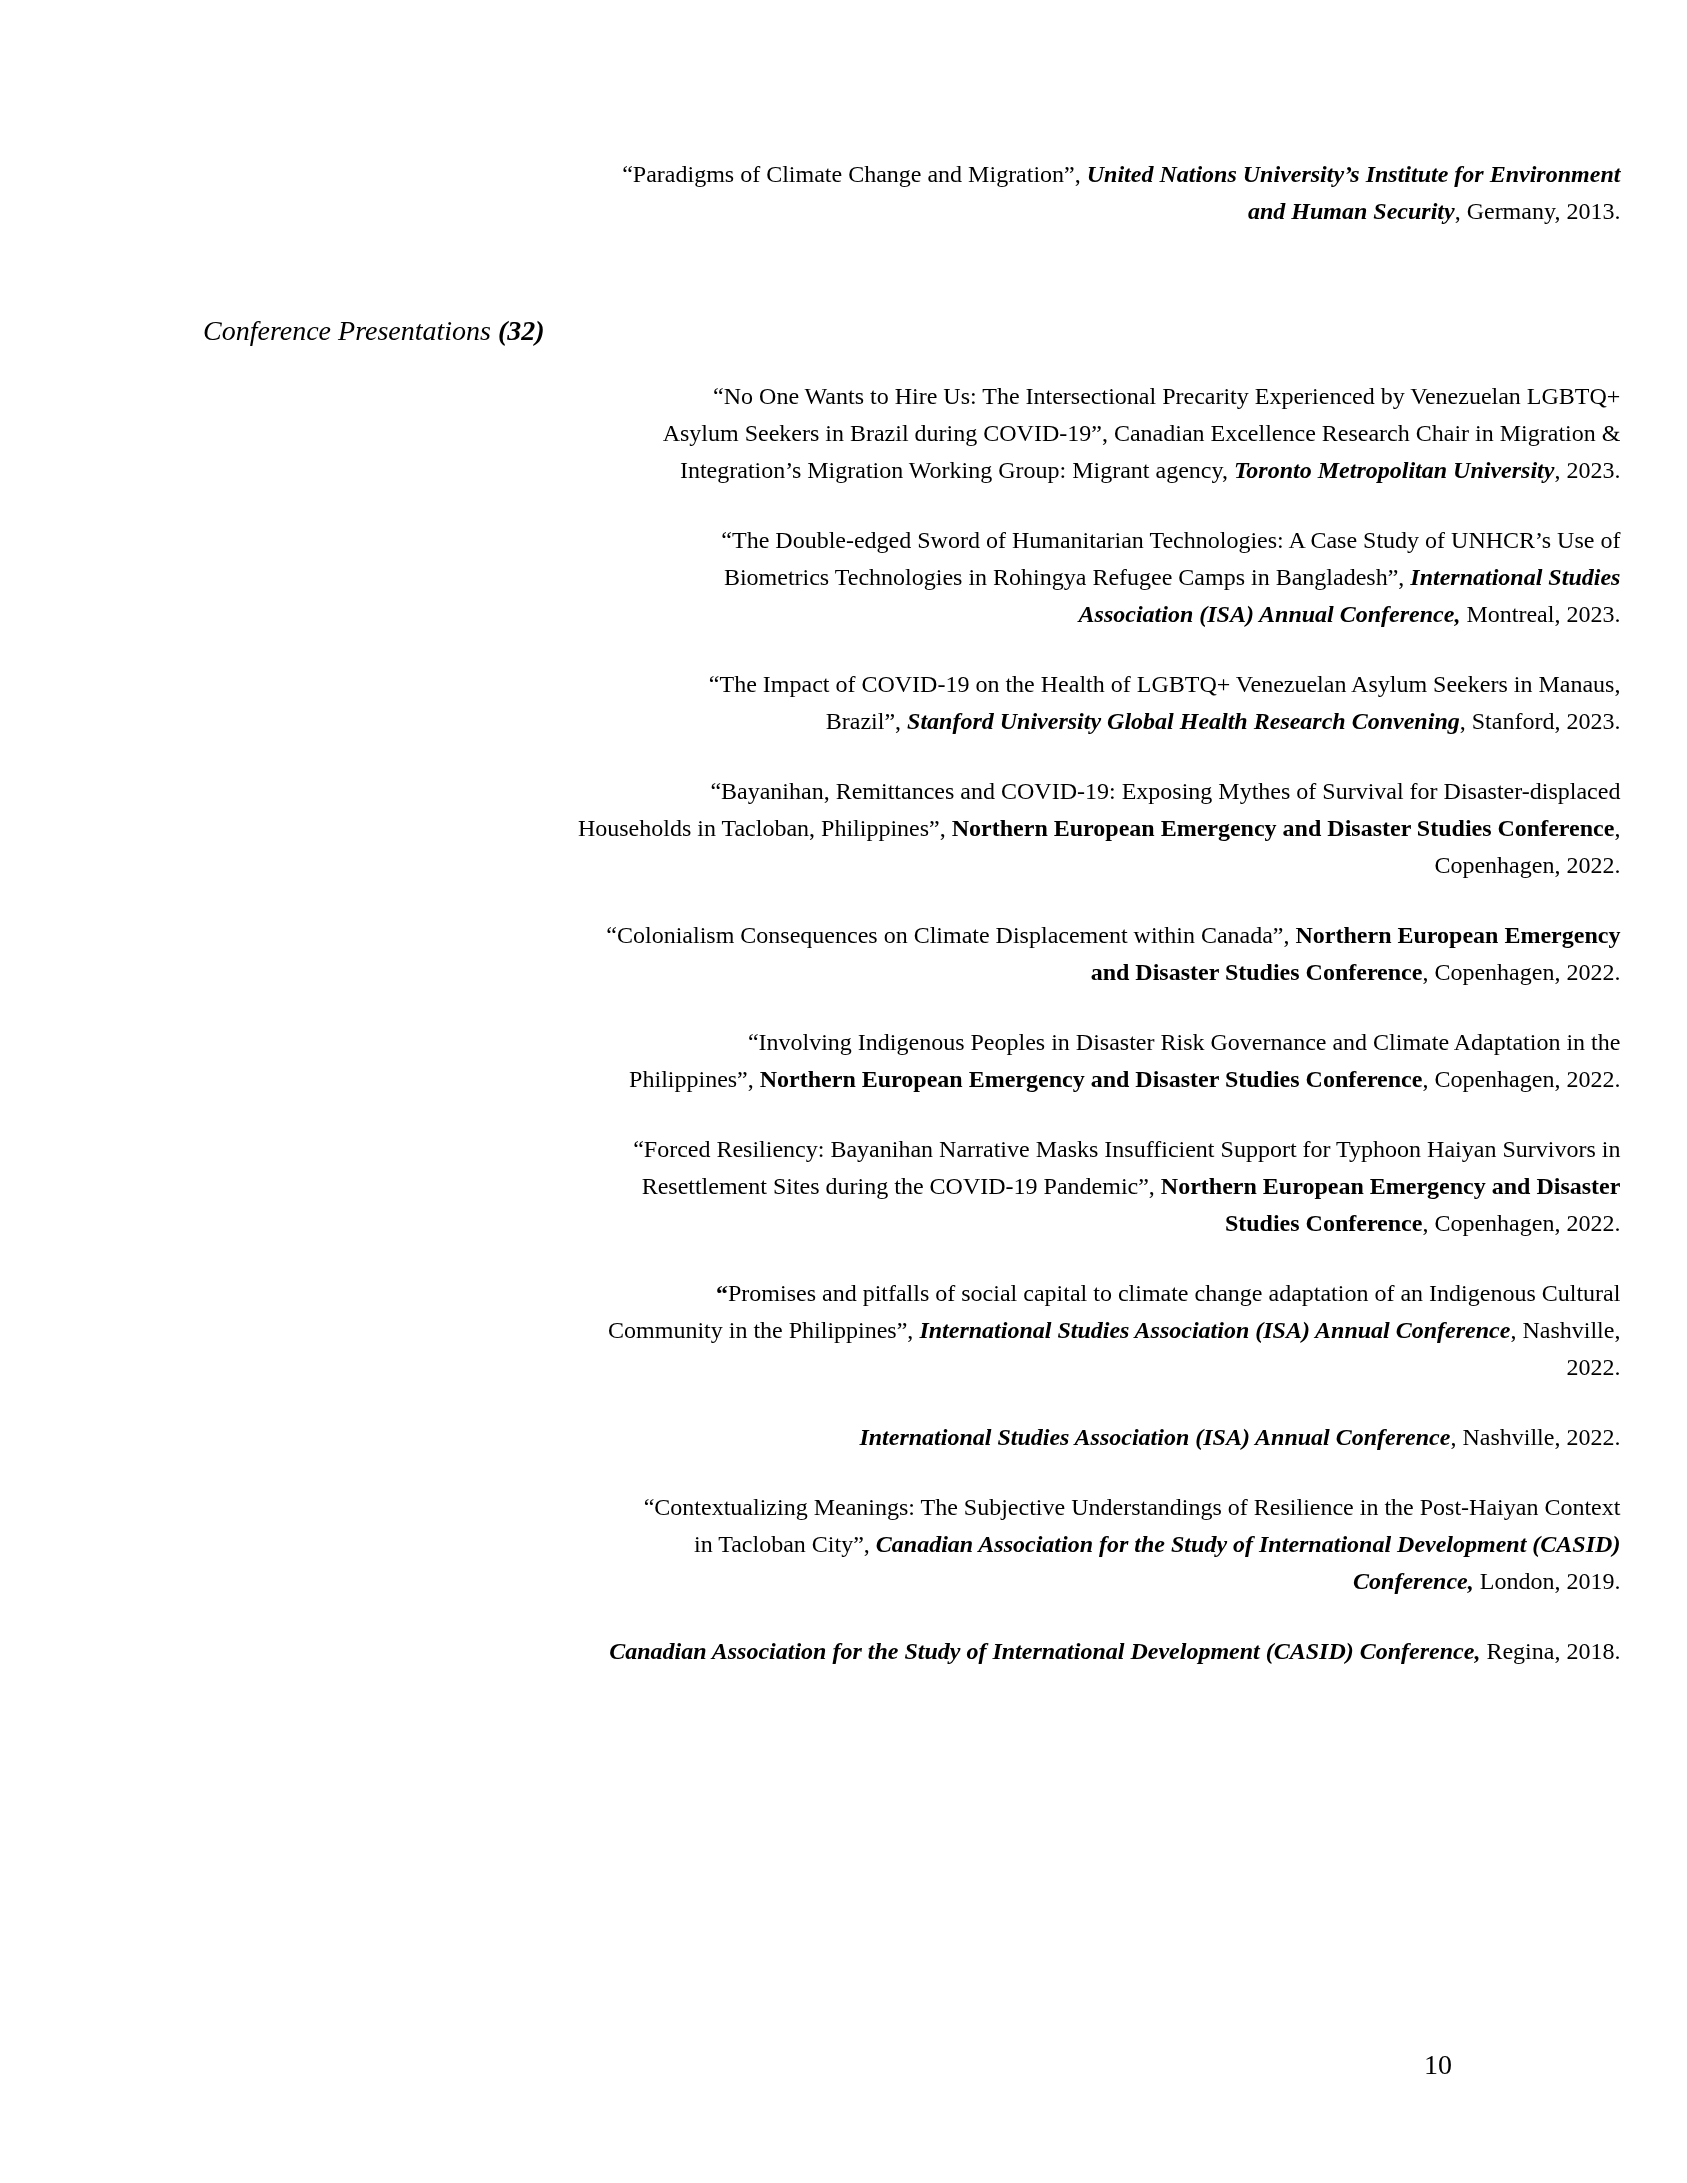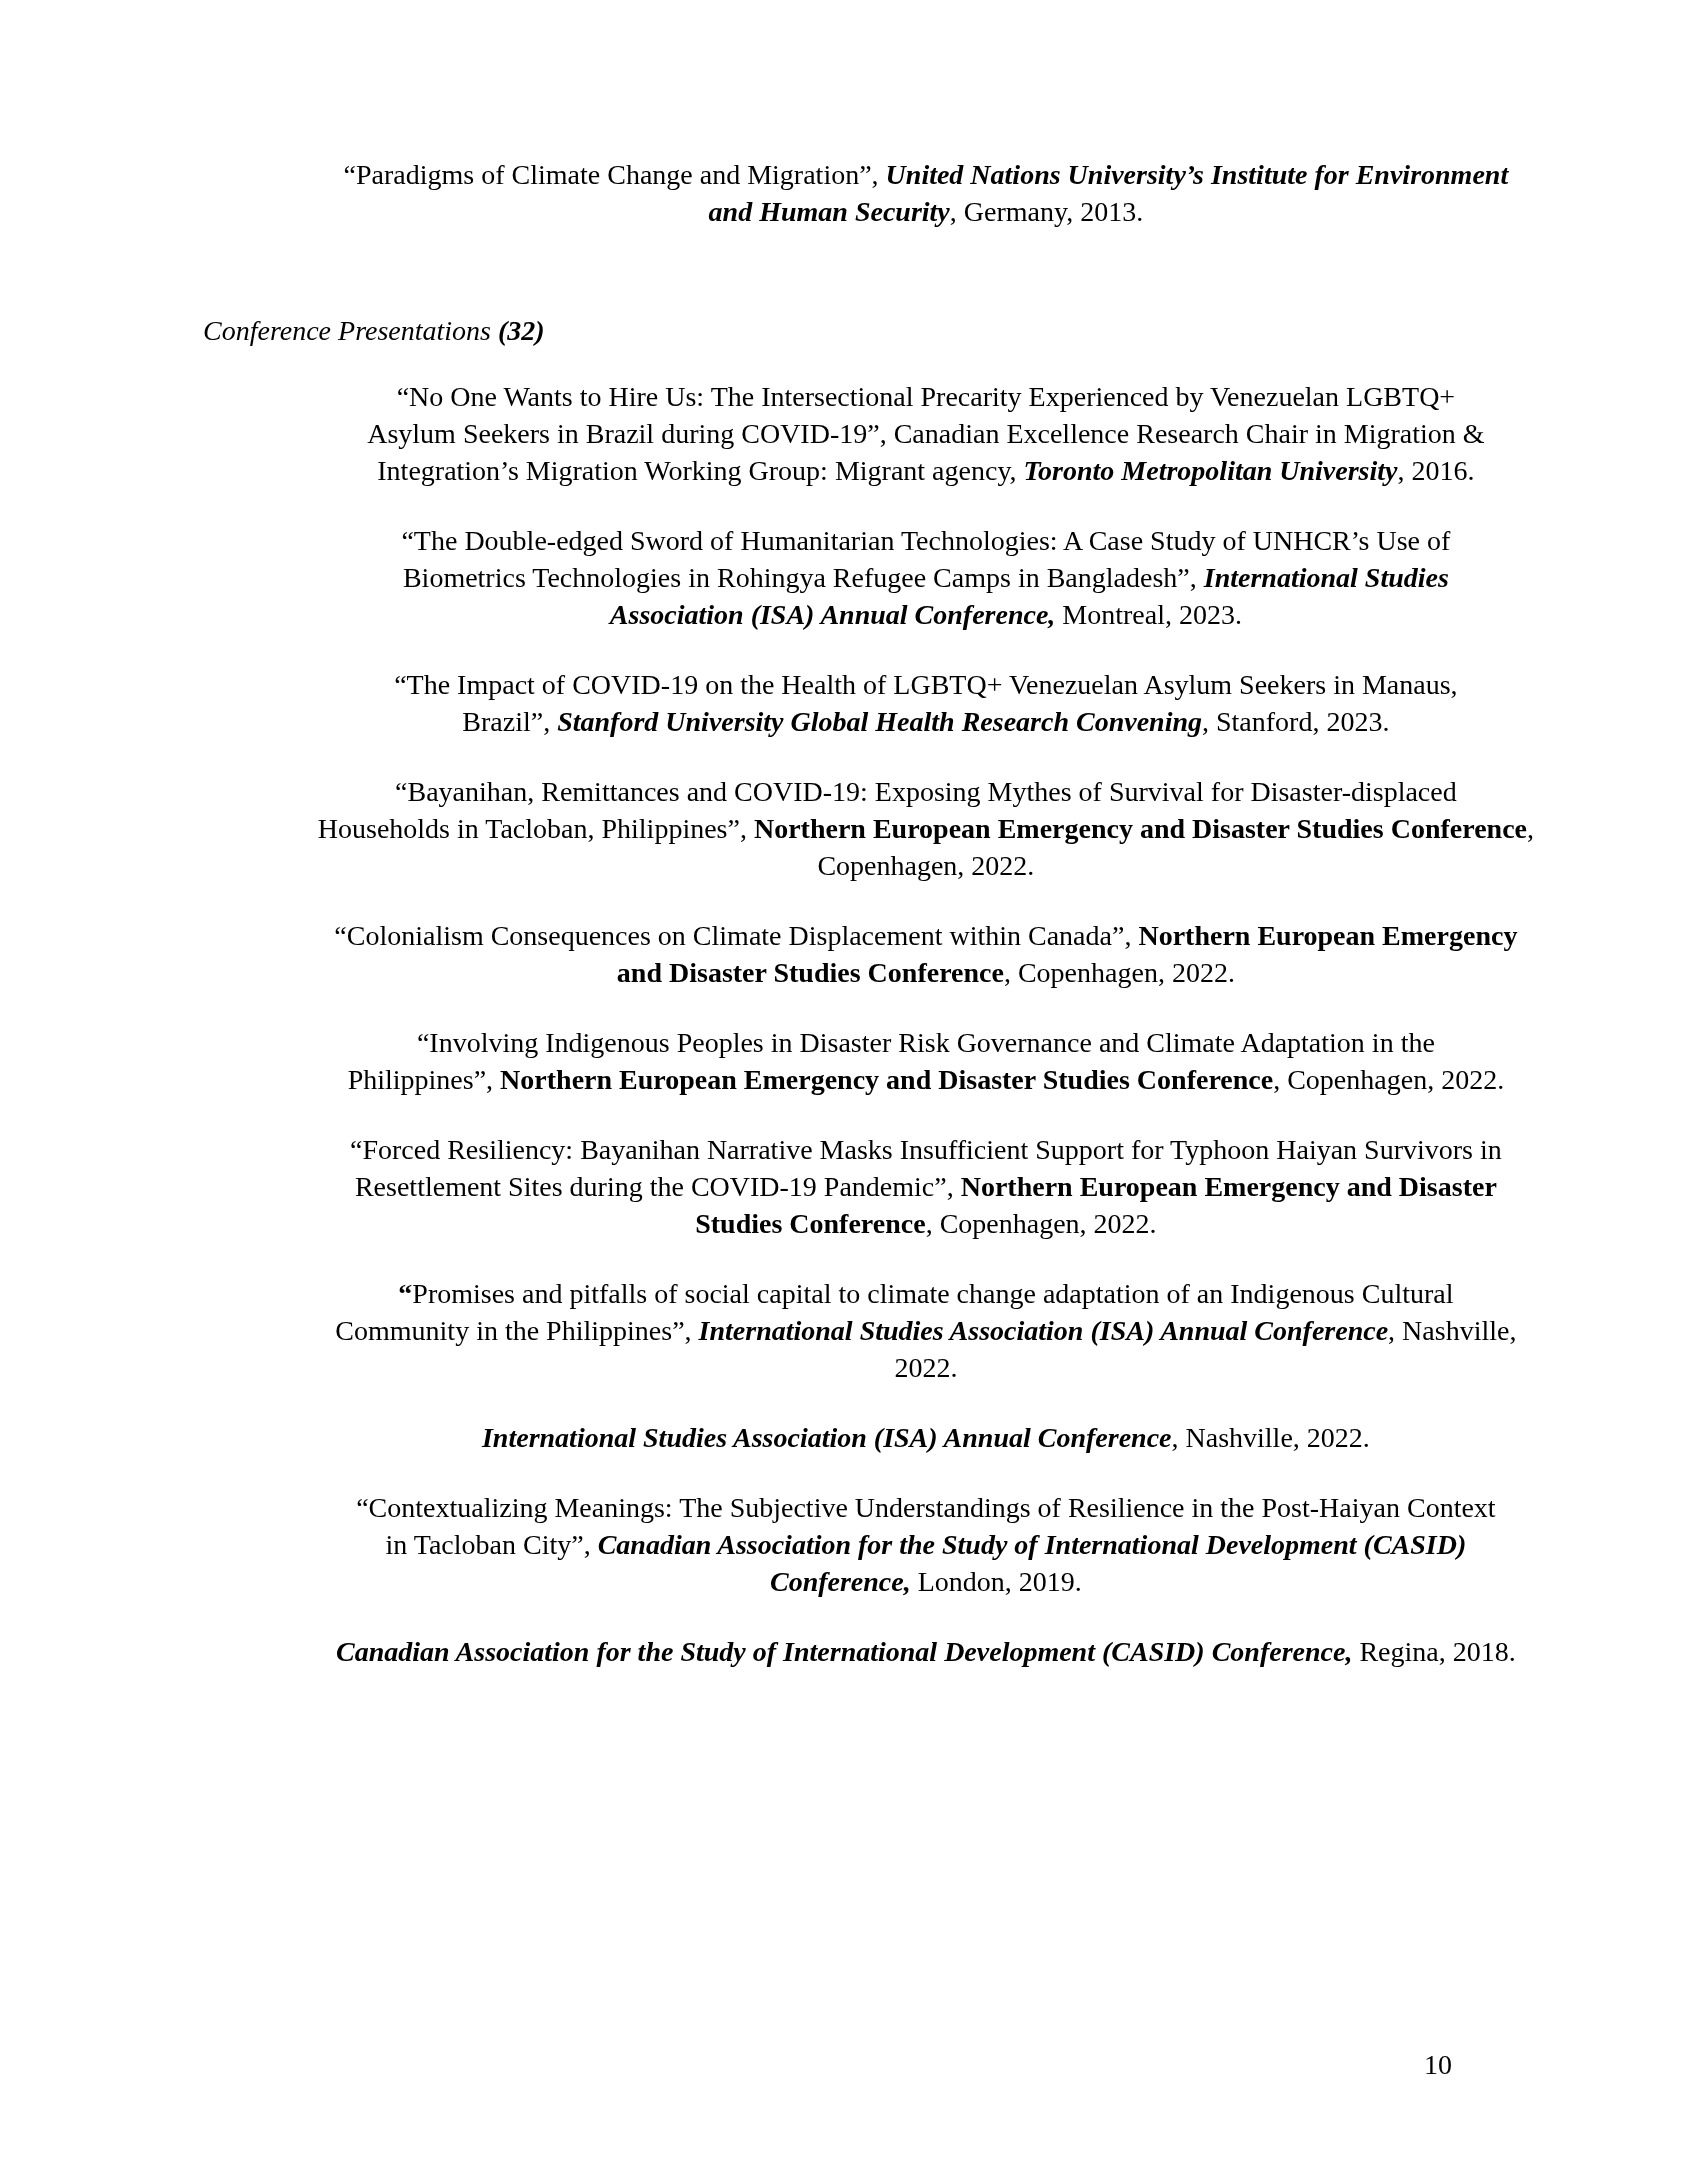--- a/index.html
+++ b/index.html
@@ -18,25 +18,25 @@
     position: relative;
     width: 1687px;
     height: 2183px;
     background: #ffffff;
     overflow: hidden;
   }
   .content {
     padding: 156px 99px 0 203px;
   }
   .entry {
-    font-size: 28px;
+    font-size: 24px;
     line-height: 37px;
     margin: 0 0 33px 28.4px;
     width: 1389px;
-    text-align: center;
+    text-align: right;
     white-space: pre-wrap;
     letter-spacing: 0px;
   }
   .section-heading {
     font-size: 28px;
     line-height: 37px;
     font-weight: normal;
     font-style: italic;
     margin: 82px 0 29px 0;
     white-space: pre-wrap;
@@ -60,21 +60,21 @@
   <div class="content">
 
     <p class="entry"><span class="run-r">“Paradigms of Climate Change and Migration”, </span><span class="run-bi">United Nations University’s Institute for Environment
 and Human Security</span><span class="run-r">, Germany, 2013.</span></p>
 
     <h2 class="section-heading"><span class="run-i">Conference Presentations </span><span class="run-bi">(32)</span></h2>
 
     <div id="entries">
         <p class="entry"><span class="run-r">“No One Wants to Hire Us: The Intersectional Precarity Experienced by Venezuelan LGBTQ+
 Asylum Seekers in Brazil during COVID-19”, Canadian Excellence Research Chair in Migration &amp;
-Integration’s Migration Working Group: Migrant agency, </span><span class="run-bi">Toronto Metropolitan University</span><span class="run-r">, 2016.</span></p>
+Integration’s Migration Working Group: Migrant agency, </span><span class="run-bi">Toronto Metropolitan University</span><span class="run-r">, 2023.</span></p>
         <p class="entry"><span class="run-r">“The Double-edged Sword of Humanitarian Technologies: A Case Study of UNHCR’s Use of
 Biometrics Technologies in Rohingya Refugee Camps in Bangladesh”, </span><span class="run-bi">International Studies
 Association (ISA) Annual Conference,</span><span class="run-r"> Montreal, 2023.</span></p>
         <p class="entry"><span class="run-r">“The Impact of COVID-19 on the Health of LGBTQ+ Venezuelan Asylum Seekers in Manaus,
 Brazil”, </span><span class="run-bi">Stanford University Global Health Research Convening</span><span class="run-r">, Stanford, 2023.</span></p>
         <p class="entry"><span class="run-r">“Bayanihan, Remittances and COVID-19: Exposing Mythes of Survival for Disaster-displaced
 Households in Tacloban, Philippines”, </span><span class="run-b">Northern European Emergency and Disaster Studies Conference</span><span class="run-r">,
 Copenhagen, 2022.</span></p>
         <p class="entry"><span class="run-r">“Colonialism Consequences on Climate Displacement within Canada”, </span><span class="run-b">Northern European Emergency
 and Disaster Studies Conference</span><span class="run-r">, Copenhagen, 2022.</span></p>

